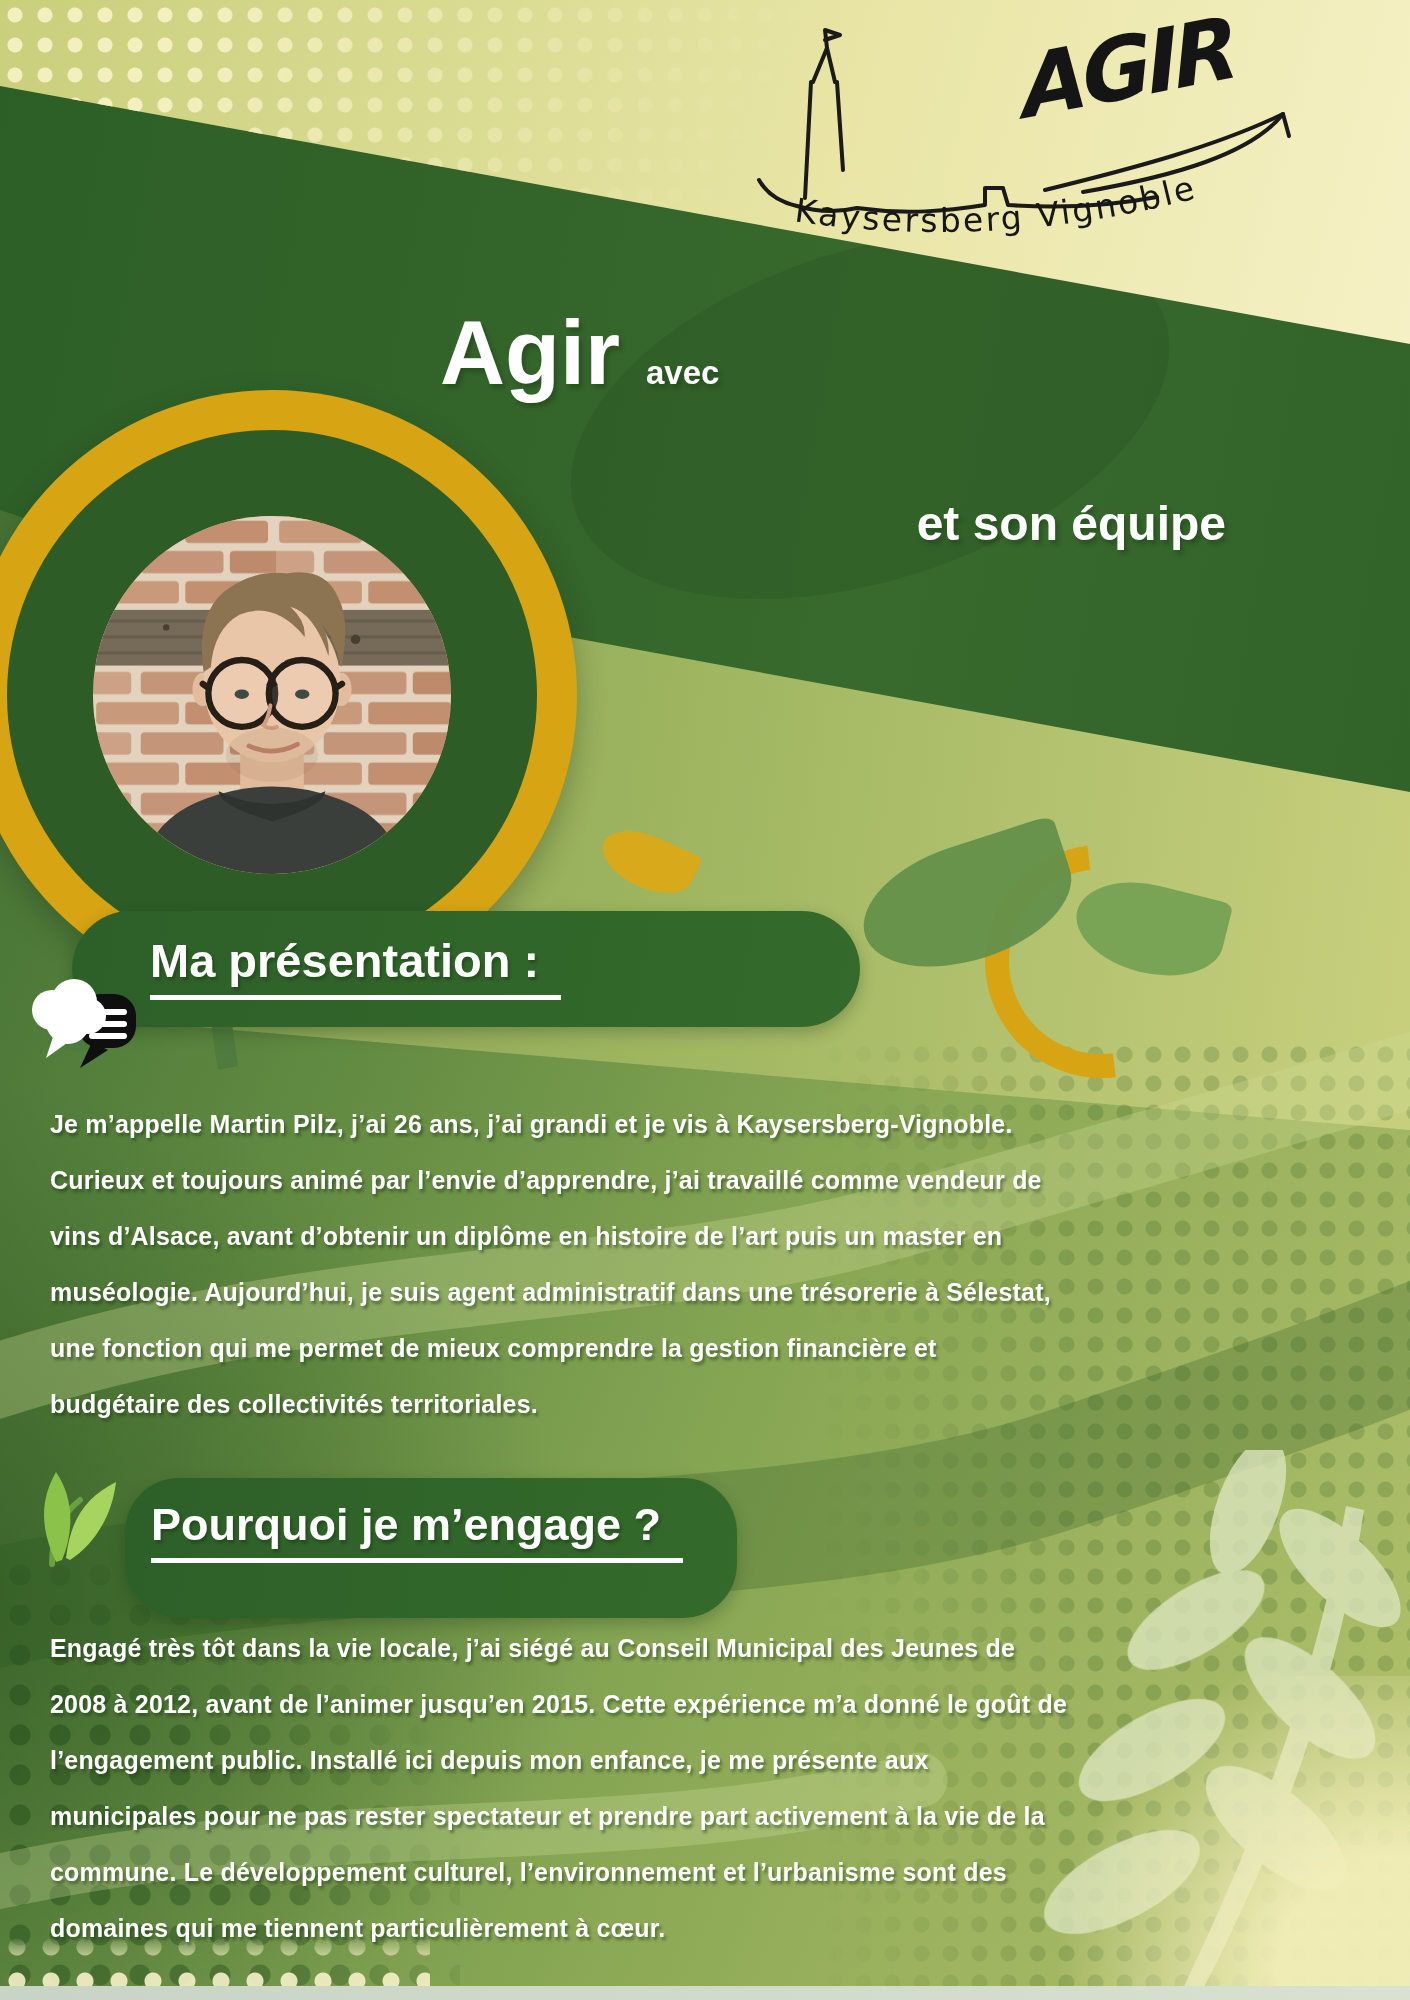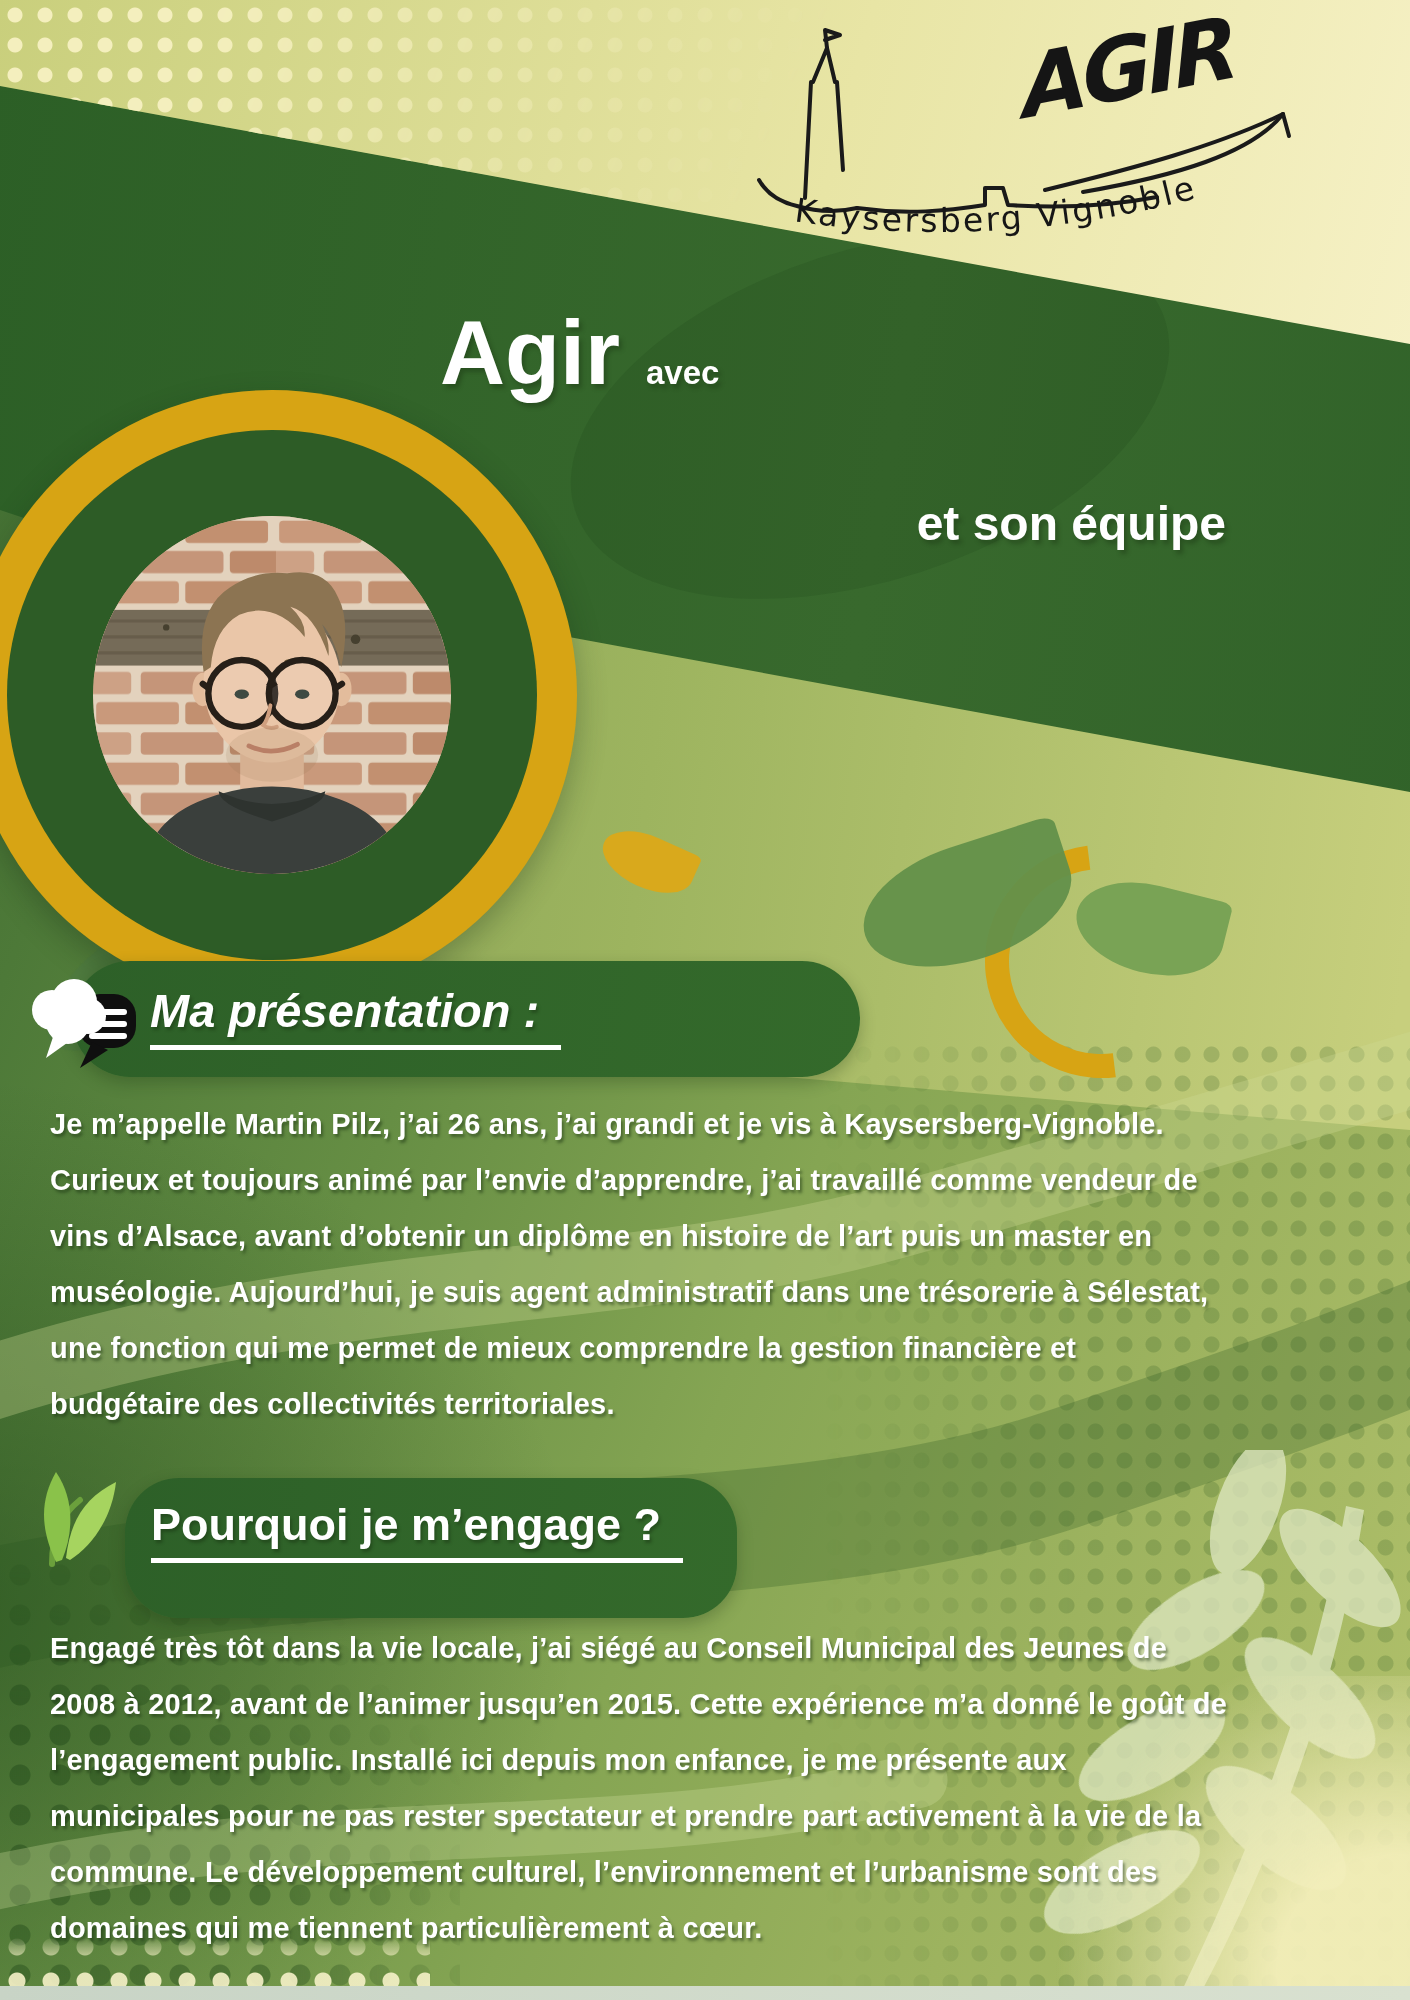--- a/index.html
+++ b/index.html
@@ -74,33 +74,33 @@
   .intro-row{left:440px;top:308px;display:flex;align-items:baseline;gap:26px;}
   .intro-agir{font-size:90px;line-height:1;}
   .intro-avec{font-size:33px;line-height:1;}
   .leader-name{left:430px;top:404px;width:880px;text-align:center;font-size:93px;line-height:1;letter-spacing:2px;}
   .team-suffix{right:184px;top:500px;font-size:48px;line-height:1;}
   .candidate-name{left:560px;top:672px;width:780px;text-align:center;font-size:98px;line-height:1;}
   .candidate-desc{left:560px;top:812px;width:780px;text-align:center;font-size:56px;line-height:84px;}
   
   .banner{position:absolute;background:linear-gradient(100deg,#2d6028,#346a2b);
     box-shadow:0 6px 16px rgba(20,45,15,.28);}
-  .banner-1{left:72px;top:961px;width:788px;height:116px;border-radius:58px;font-style:italic;}
+  .banner-1{left:72px;top:911px;width:788px;height:116px;border-radius:58px;}
   .banner-2{left:125px;top:1478px;width:612px;height:140px;border-radius:54px;}
   .banner-title{position:absolute;color:#fff;font-weight:bold;font-size:47px;line-height:1;
     text-shadow:2px 3px 3px rgba(25,50,18,.45);}
   .banner-title span{display:inline-block;border-bottom:5px solid #fff;padding:0 22px 11px 0;}
   .banner-1 .banner-title{left:78px;top:26px;}
   .banner-2 .banner-title{left:26px;top:24px;font-size:45px;}
   .section-icon{position:absolute;}
   .icon-bubbles{left:26px;top:972px;width:116px;height:104px;}
   .icon-sprout{left:22px;top:1466px;width:100px;height:104px;}
   
   .para{position:absolute;left:50px;width:1340px;margin:0;color:#fff;font-weight:bold;
-    font-size:29px;line-height:56px;letter-spacing:.2px;
+    font-size:25px;line-height:56px;letter-spacing:.2px;
     text-shadow:2px 3px 3px rgba(25,50,18,.5);}
   .para-1{top:1096px;}
   .para-2{top:1620px;}
   
   .logo{position:absolute;left:735px;top:18px;width:580px;height:225px;}
   .swoosh-svg{inset:0;width:100%;height:100%;}
   .branch-topleft{left:-10px;top:290px;width:660px;height:800px;}
   .branch-bottomright{left:1010px;top:1450px;width:400px;height:545px;}
 </style>
 </head>

